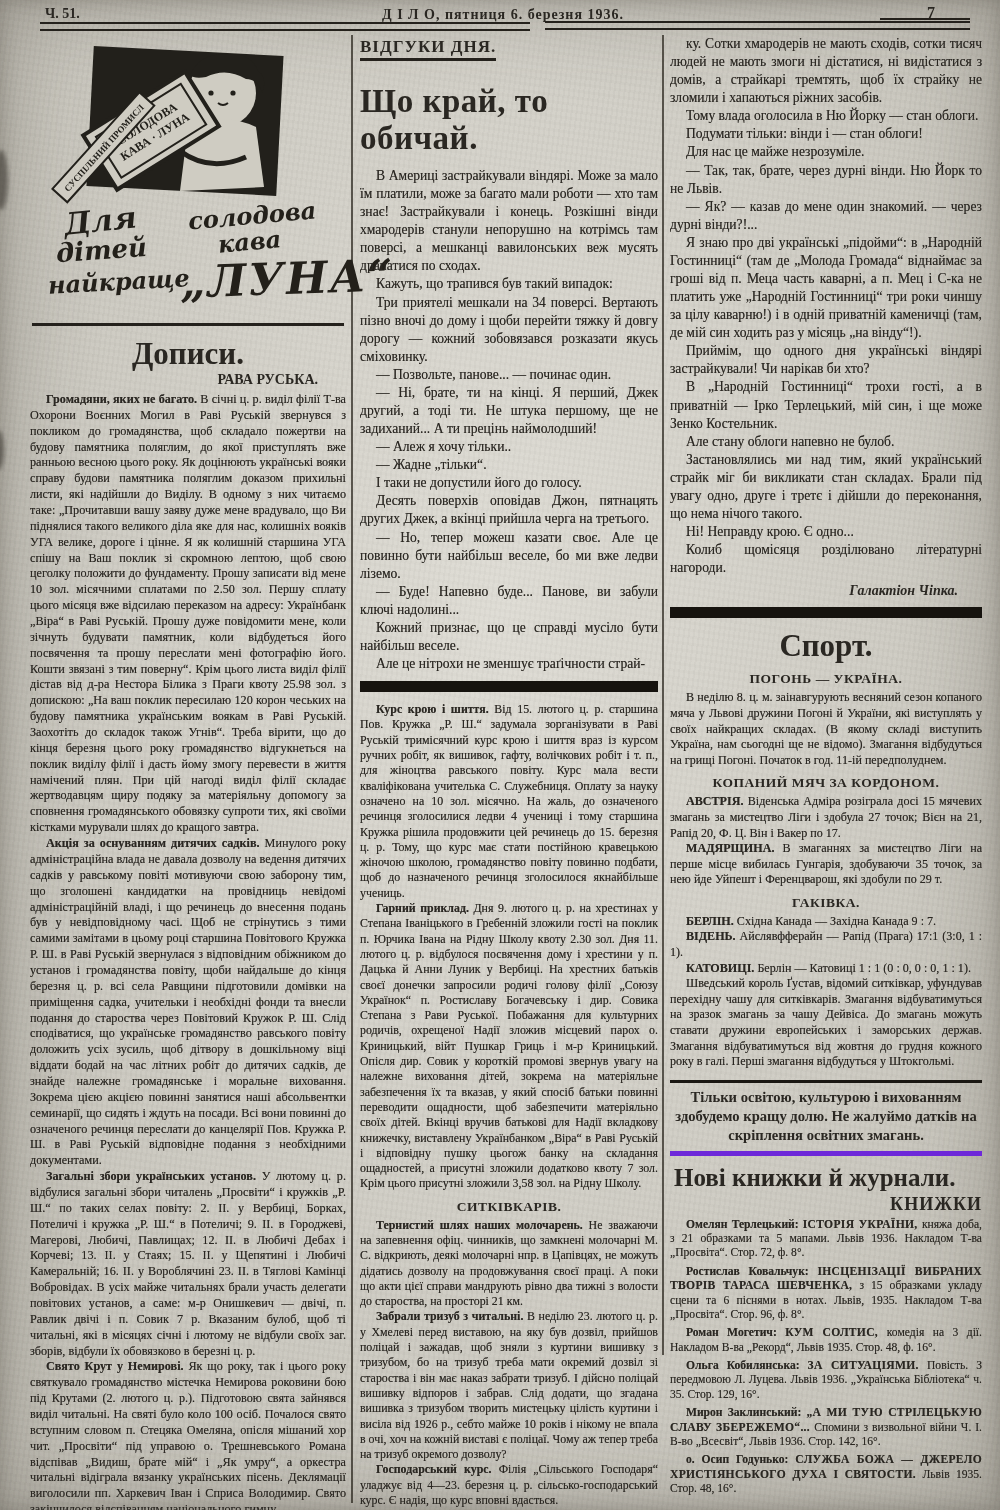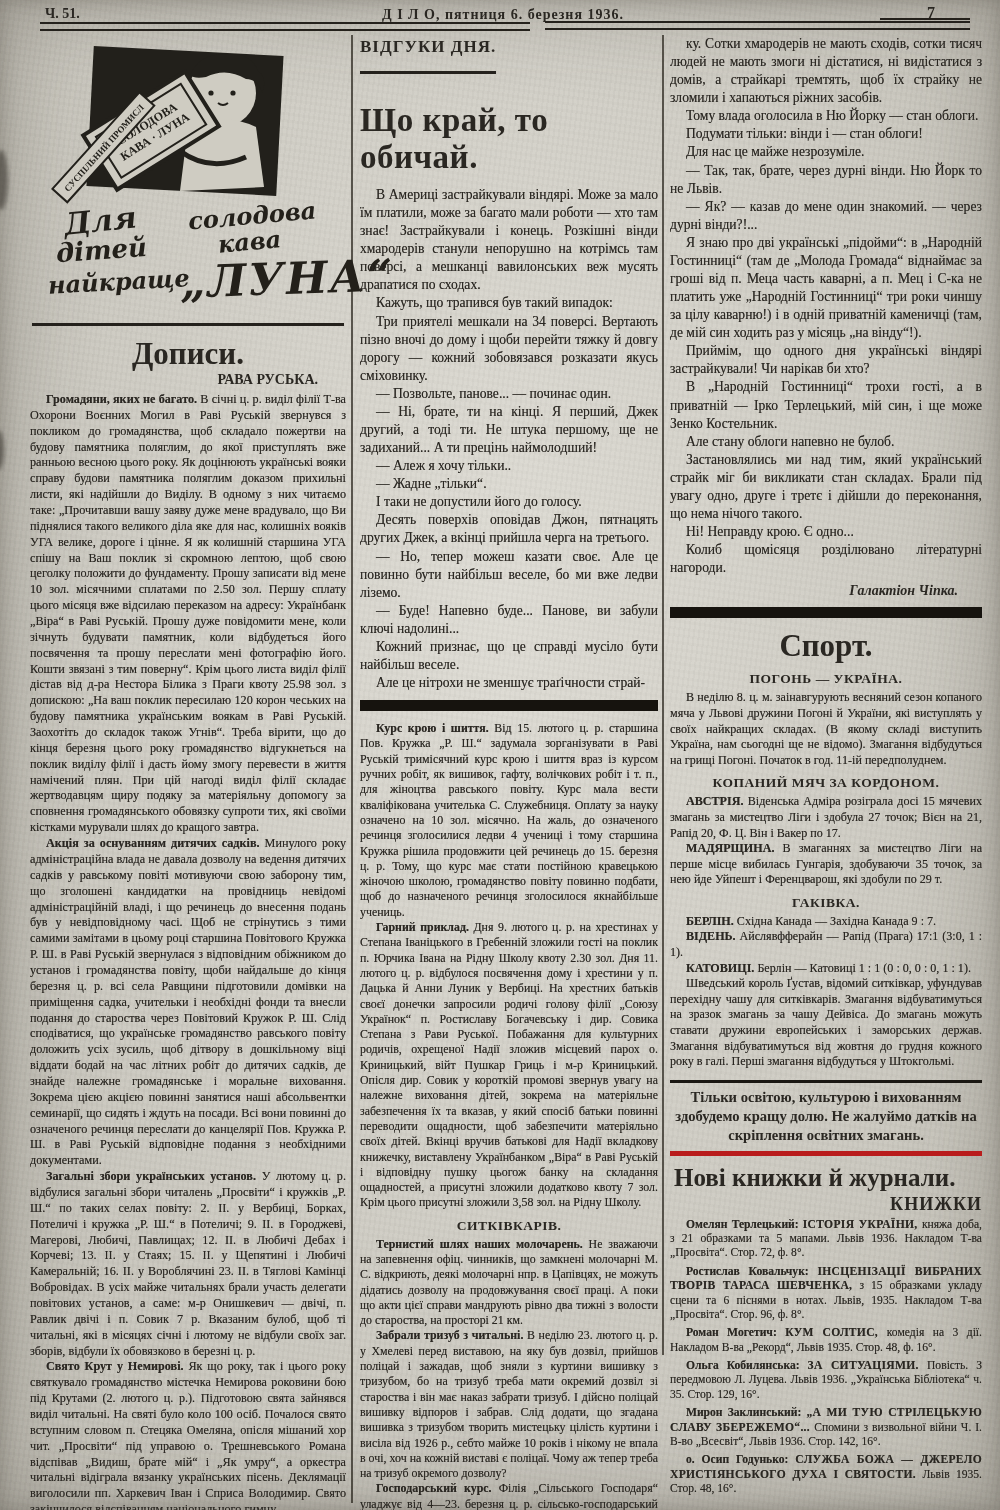--- a/index.html
+++ b/index.html
@@ -54,31 +54,31 @@
   .s5{left:188px;top:192px;font-size:24px;transform:rotate(-5deg);}
   .s6{left:150px;top:218px;font-size:44px;font-style:normal;letter-spacing:2px;transform:rotate(-2deg);}
   .ad-rule{height:3px;background:#24211c;margin:4px 2px 10px;}
 
   
   .h-dopysy{font-size:31px;font-weight:bold;text-align:center;margin:2px 0 0;}
   .left-sub{font-weight:bold;text-align:right;font-size:14px;margin:0 28px 4px 0;}
 
   
   .kicker{font-weight:bold;font-size:17px;letter-spacing:1px;border-bottom:3.5px solid #24211c;
-    display:inline-block;padding-bottom:14px;margin:2px 0 10px;}
-  .h-main{font-size:33px;font-weight:bold;margin:18px 0 10px;letter-spacing:.5px;}
+    display:inline-block;padding-bottom:1px;margin:2px 0 10px;}
+  .h-main{font-size:33px;font-weight:bold;margin:12px 0 10px;letter-spacing:.5px;}
   .col-m p.para.top, .col-r p.para.top{font-size:13.6px;line-height:1.33;}
   .blackbar{height:11px;background:#16130e;margin:8px 0 10px;}
   .col-m .lower p.para{font-size:11.9px;line-height:1.285;}
 
   
   .sig{font-style:italic;font-weight:bold;text-align:right;font-size:14px;margin:6px 24px 0 0;}
   .h-sport{font-size:31px;font-weight:bold;text-align:center;margin:4px 0 2px;}
   .col-r .sport p.para{font-size:12.1px;line-height:1.29;}
-  .slogan{border-top:3px solid #1a1712;border-bottom:5px solid #b91c1c;margin:10px 0 8px;
+  .slogan{border-top:3px solid #1a1712;border-bottom:5px solid #6d28d9;margin:10px 0 8px;
     padding:5px 4px 6px;font-weight:bold;font-size:14.6px;text-align:center;line-height:1.3;}
   .h-books{font-size:25px;font-weight:bold;text-align:left;margin:2px 0 2px 4px;}
   .books-sub{font-weight:bold;text-align:right;font-size:18px;margin:0 0 3px;letter-spacing:1px;}
   .books p.book{margin:0 0 4px;text-align:justify;text-indent:16px;font-size:11.6px;line-height:1.24;
     text-shadow:0 0 .6px rgba(42,39,34,.5);}
   .books .ba{font-weight:bold;}
   .books .bt{font-weight:bold;letter-spacing:.3px;}
 </style>
 </head>
 <body>

